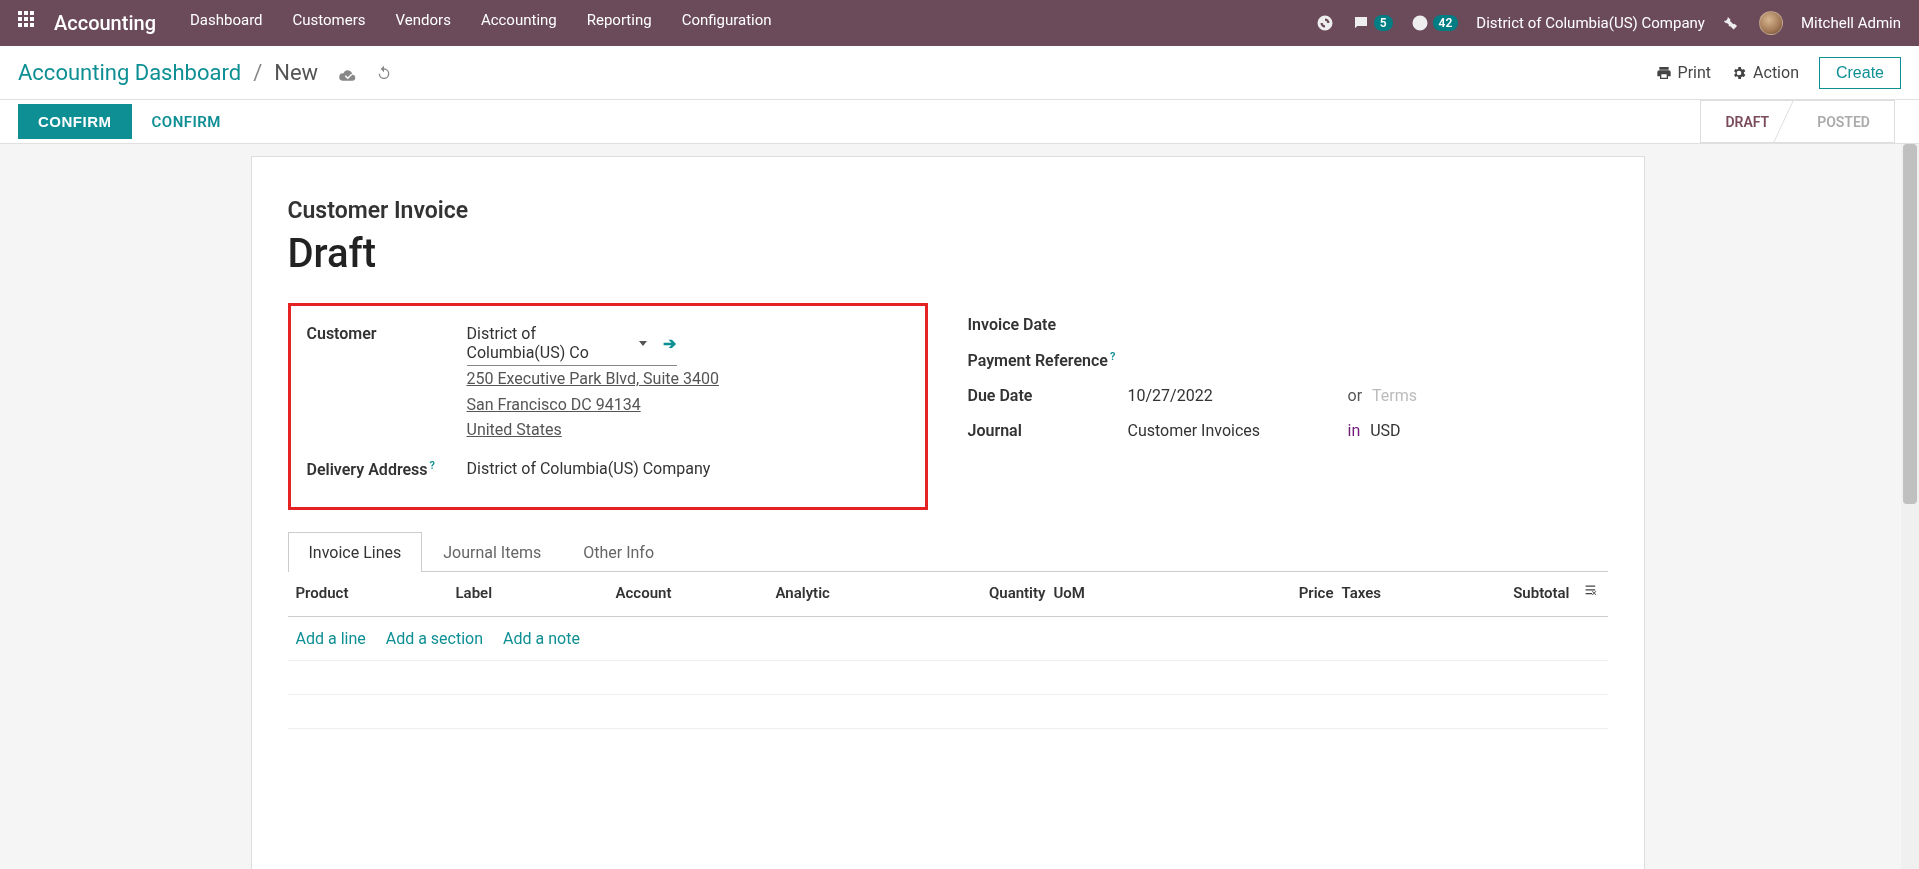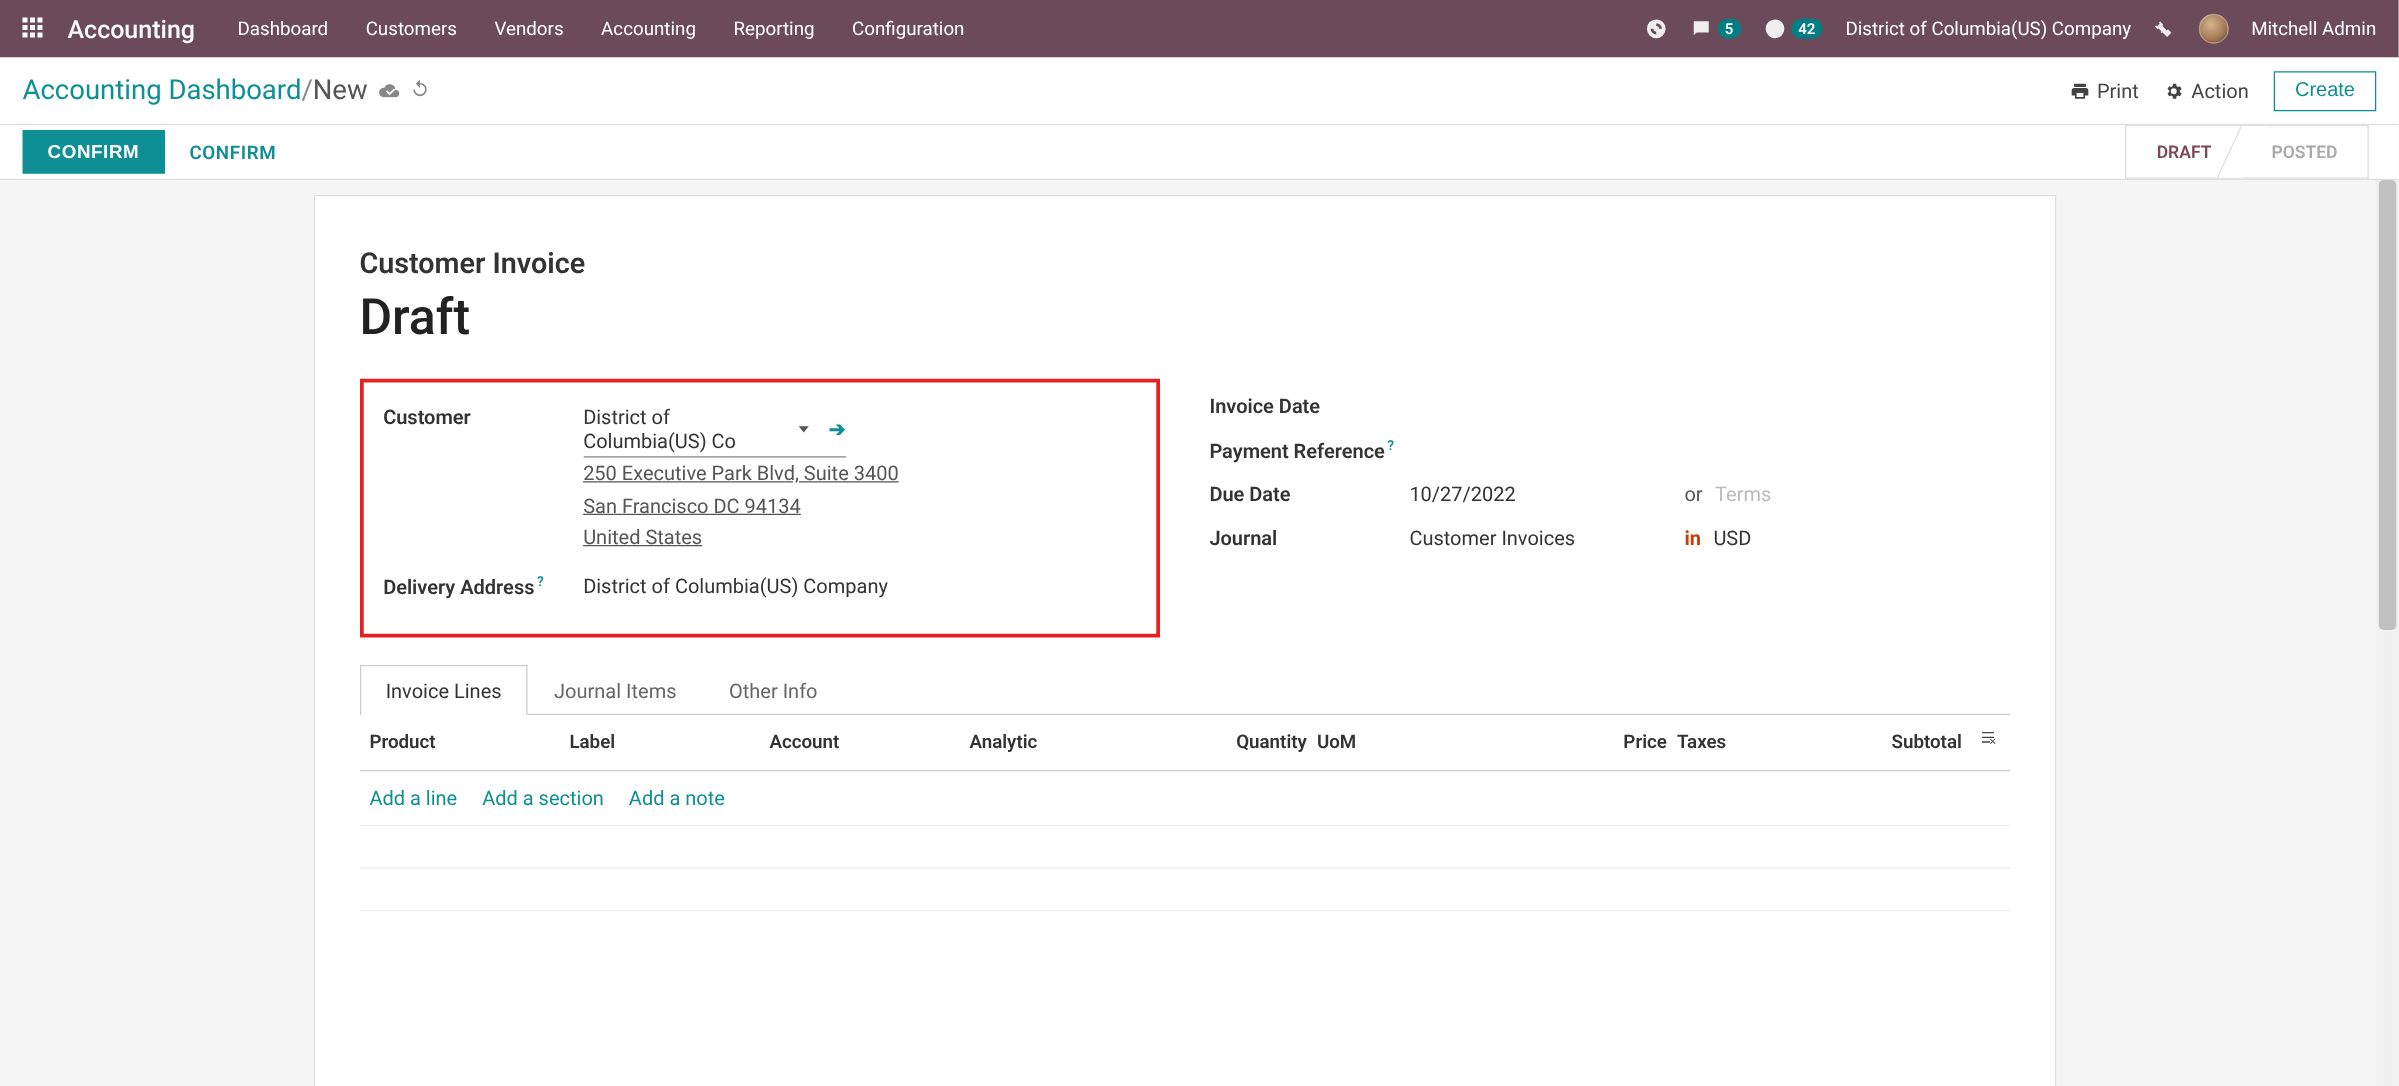--- a/index.html
+++ b/index.html
@@ -1,33 +1,33 @@
 <!DOCTYPE html>
 <html><head>
 <meta charset="utf-8">
 <style>
   * { box-sizing: border-box; margin: 0; padding: 0; }
   body { font-family: -apple-system, BlinkMacSystemFont, "Segoe UI", Roboto, Helvetica, Arial, sans-serif; font-size: 14px; color: #333; background: #f5f5f5; width: 1919px; height: 869px; overflow: hidden; position: relative; }
 
   .topbar { display: flex; align-items: center; height: 46px; padding: 0 18px; color: #fff; }
-  .topbar-left { display: flex; align-items: center; gap: 18px; }
+  .topbar-left { display: flex; align-items: flex-start; gap: 18px; }
   .apps-icon { width: 18px; height: 18px; display: grid; grid-template-columns: repeat(3, 4px); grid-template-rows: repeat(3, 4px); gap: 2px; }
   .apps-icon span { background: #fff; width: 4px; height: 4px; }
   .brand { font-size: 20px; font-weight: 500; }
   .menu { display: flex; gap: 30px; margin-left: 16px; }
   .menu-item { font-size: 15px; cursor: pointer; color: #fff; }
   .topbar-right { margin-left: auto; display: flex; align-items: center; gap: 18px; }
   .badge-wrap { position: relative; display: flex; align-items: center; }
   .badge { background: #017e84; color: #fff; font-size: 12px; padding: 1px 6px; border-radius: 8px; margin-left: 4px; font-weight: 600; }
   .avatar { width: 24px; height: 24px; border-radius: 50%; background: radial-gradient(circle at 40% 35%, #d6b58e 0%, #a27857 60%, #5a412c 100%); border: 1px solid rgba(255,255,255,0.3); }
   .company-name, .user-name { font-size: 15px; }
   .top-icon { width: 18px; height: 18px; fill: #eee; }
 
   .breadcrumb-bar { display: flex; align-items: center; height: 54px; background: #fff; padding: 0 18px; border-bottom: 1px solid #e0e0e0; }
-  .breadcrumb { display: flex; align-items: center; gap: 0; font-size: 22px; }
+  .breadcrumb { display: flex; align-items: flex-end; gap: 12px; font-size: 22px; }
   .breadcrumb .link { color: #0e8f94; }
   .breadcrumb .sep { color: #888; }
   .breadcrumb .current { color: #555; }
   .cloud, .undo { color: #999; font-size: 15px; cursor: pointer; margin-left: 8px; }
   .action-right { margin-left: auto; display: flex; align-items: center; gap: 20px; }
   .text-btn { display: flex; align-items: center; gap: 6px; font-size: 16px; color: #444; cursor: pointer; }
   .text-btn svg { width: 16px; height: 16px; fill: #444; }
   .create-btn { border: 1px solid #0e8f94; color: #0e8f94; background: #fff; padding: 6px 16px; font-size: 16px; font-weight: 500; cursor: pointer; }
 
   .status-bar { display: flex; align-items: center; height: 44px; background: #fff; border-bottom: 1px solid #e0e0e0; padding-left: 18px; position: relative; }
@@ -52,21 +52,21 @@
   .field-label { width: 160px; font-size: 16px; font-weight: 600; color: #333; }
   .field-value { flex: 1; font-size: 16px; color: #333; }
   .help-q { color: #0e8f94; font-size: 11px; vertical-align: super; margin-left: 2px; font-weight: 600; }
   .customer-select { display: flex; align-items: center; gap: 6px; border-bottom: 1px solid #888; padding-bottom: 3px; width: 210px; }
   .customer-select .caret { width:0;height:0;border-left:4px solid transparent;border-right:4px solid transparent;border-top:5px solid #555; }
   .customer-select .arrow { color: #0e8f94; font-weight:bold; margin-left:10px; font-size:16px; }
   .addr-line { color: #555; font-size: 16px; line-height: 1.6; text-decoration: underline; }
   .due-row { display: flex; align-items: center; gap: 10px; }
   .or-text { color: #555; }
   .terms-placeholder { color: #bbb; }
-  .in-text { color: #c2410c; font-weight: bold; }
+  .in-text { color: #701a75; }
   .journal-row { display: flex; align-items: center; gap: 10px; }
 
   .tabs { display: flex; border-bottom: 1px solid #ccc; margin-top: 22px; }
   .tab { padding: 10px 20px; font-size: 16px; color: #666; cursor: pointer; border: 1px solid transparent; border-bottom: none; margin-bottom: -1px; }
   .tab.active { color: #333; border-color: #ccc; border-bottom-color: #fff; background: #fff; }
 
   .lines-header { display: flex; padding: 12px 8px; border-bottom: 1px solid #ccc; font-size: 15px; font-weight: 600; color: #333; }
   .col-product { width: 160px; }
   .col-label { width: 160px; }
   .col-account { width: 160px; }

